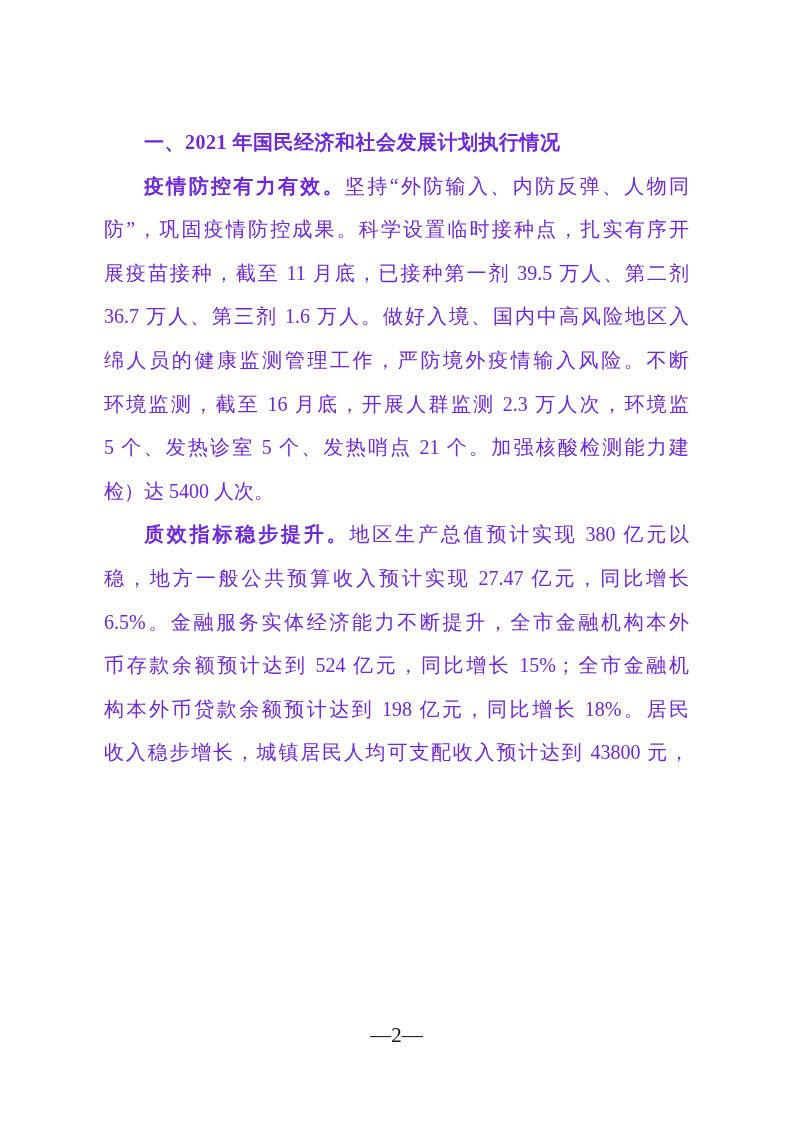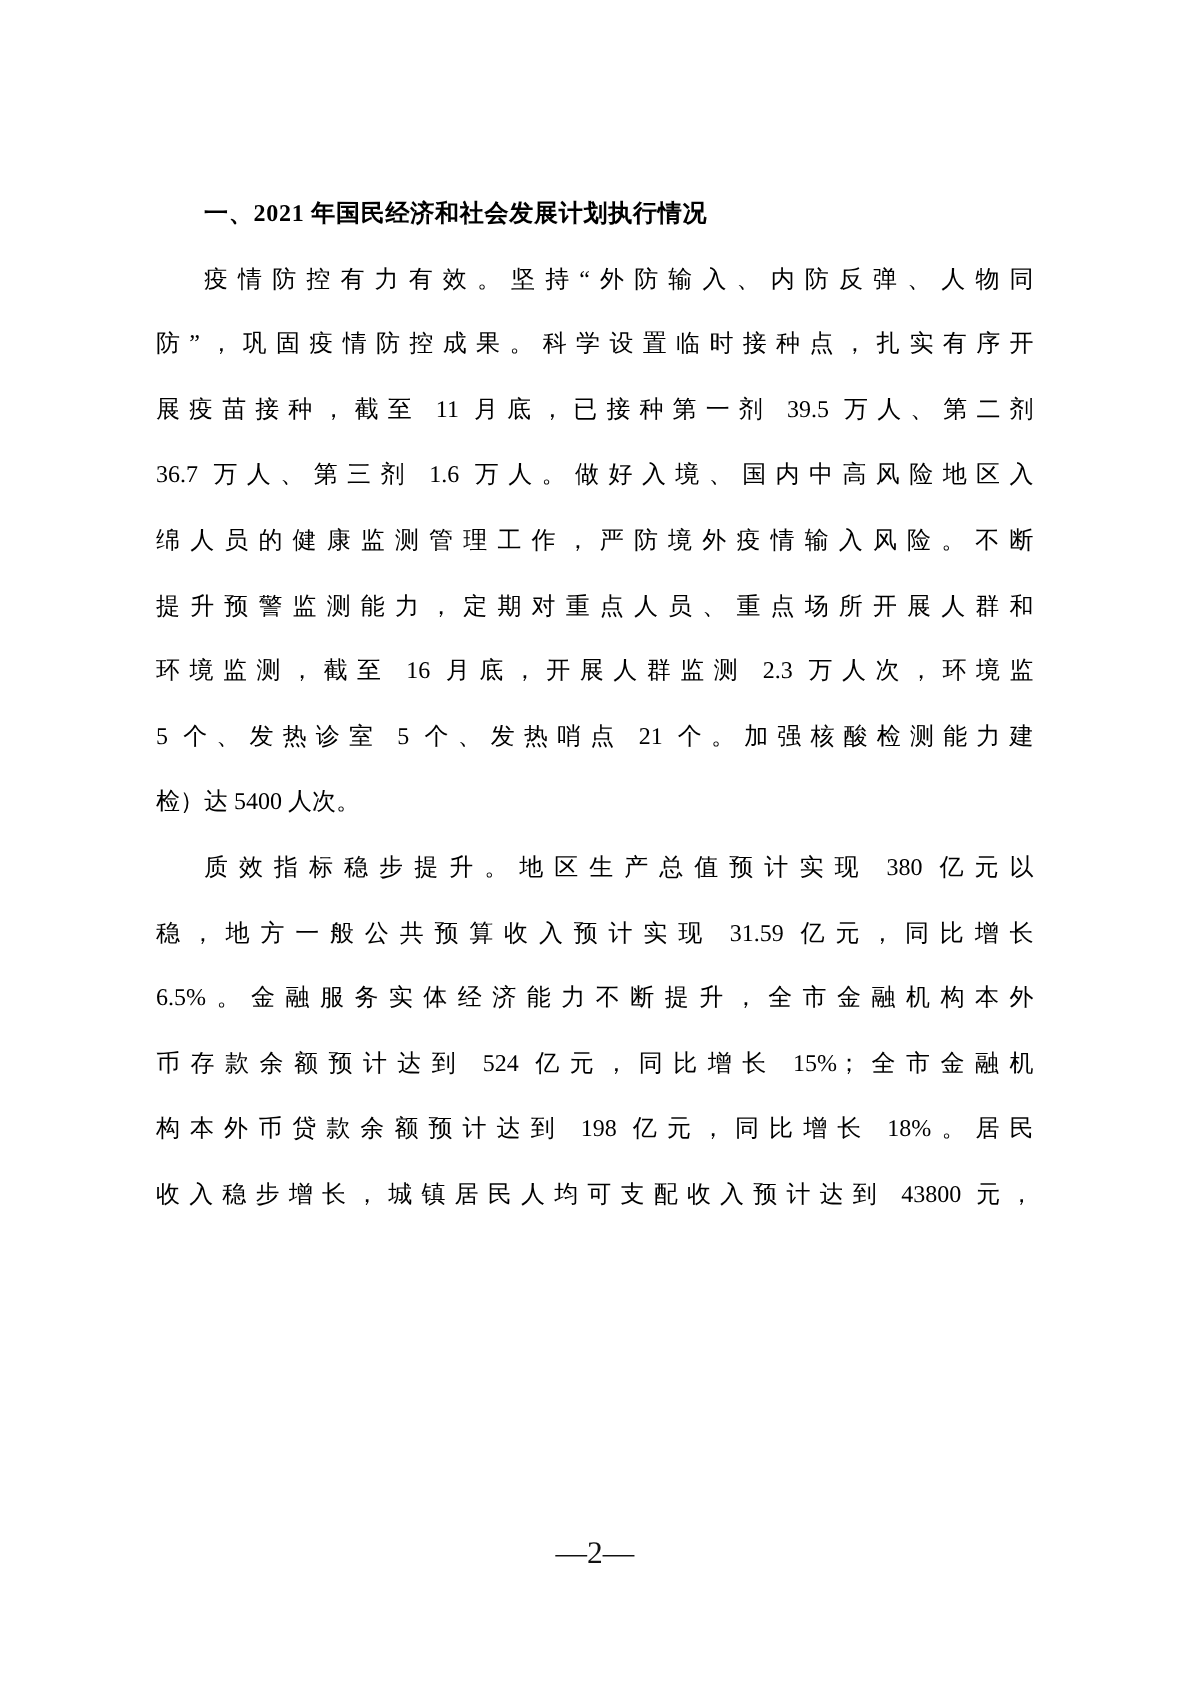--- a/index.html
+++ b/index.html
@@ -15,36 +15,36 @@
       overflow: hidden;
       color: #000000;
     }
     .content {
       position: absolute;
       left: 104px;
       top: 121px;
       width: 585px;
     }
     .line {
-      font-size: 16px;
+      font-size: 20px;
       line-height: 43.6px;
-      color: #000000;
+      color: #6d28d9;
       white-space: normal;
       text-align: left;
     }
     .line.fill {
       text-align: justify;
       text-align-last: justify;
       text-justify: inter-character;
     }
     .line.indent {
       text-indent: 2em;
     }
     .seg { font-weight: normal; }
-    .seg.bold { font-weight: normal; }
+    .seg.bold { font-weight: bold; }
     .line.h1 .seg,
     .line.h2 .seg {
       font-weight: bold;
       letter-spacing: 0.5px;
     }
     .footer {
       position: absolute;
       left: 0;
       right: 0;
       top: 1021px;
@@ -58,25 +58,24 @@
 <body>
 
 <div class="page">
   <div class="content">
       <div class="line h1 indent"><span class="seg bold">一、2021 年国民经济和社会发展计划执行情况</span></div>
       <div class="line body indent fill"><span class="seg bold">疫情防控有力有效。</span><span class="seg">坚持“外防输入、内防反弹、人物同</span></div>
       <div class="line body fill"><span class="seg">防”，巩固疫情防控成果。科学设置临时接种点，扎实有序开</span></div>
       <div class="line body fill"><span class="seg">展疫苗接种，截至 11 月底，已接种第一剂 39.5 万人、第二剂</span></div>
       <div class="line body fill"><span class="seg">36.7 万人、第三剂 1.6 万人。做好入境、国内中高风险地区入</span></div>
       <div class="line body fill"><span class="seg">绵人员的健康监测管理工作，严防境外疫情输入风险。不断</span></div>
-      <div class="line body fill"><span class="seg">提升预警监测能力，定期对重点人员、重点场所开展人群和</span></div>
       <div class="line body fill"><span class="seg">环境监测，截至 16 月底，开展人群监测 2.3 万人次，环境监</span></div>
       <div class="line body fill"><span class="seg">5 个、发热诊室 5 个、发热哨点 21 个。加强核酸检测能力建</span></div>
       <div class="line body"><span class="seg">检）达 5400 人次。</span></div>
       <div class="line body indent fill"><span class="seg bold">质效指标稳步提升。</span><span class="seg">地区生产总值预计实现 380 亿元以</span></div>
-      <div class="line body fill"><span class="seg">稳，地方一般公共预算收入预计实现 31.59 亿元，同比增长</span></div>
+      <div class="line body fill"><span class="seg">稳，地方一般公共预算收入预计实现 27.47 亿元，同比增长</span></div>
       <div class="line body fill"><span class="seg">6.5%。金融服务实体经济能力不断提升，全市金融机构本外</span></div>
       <div class="line body fill"><span class="seg">币存款余额预计达到 524 亿元，同比增长 15%；全市金融机</span></div>
       <div class="line body fill"><span class="seg">构本外币贷款余额预计达到 198 亿元，同比增长 18%。居民</span></div>
       <div class="line body fill"><span class="seg">收入稳步增长，城镇居民人均可支配收入预计达到 43800 元，</span></div>
     </div>
   <div class="footer">—2—</div>
 </div>
 
 </body></html>

